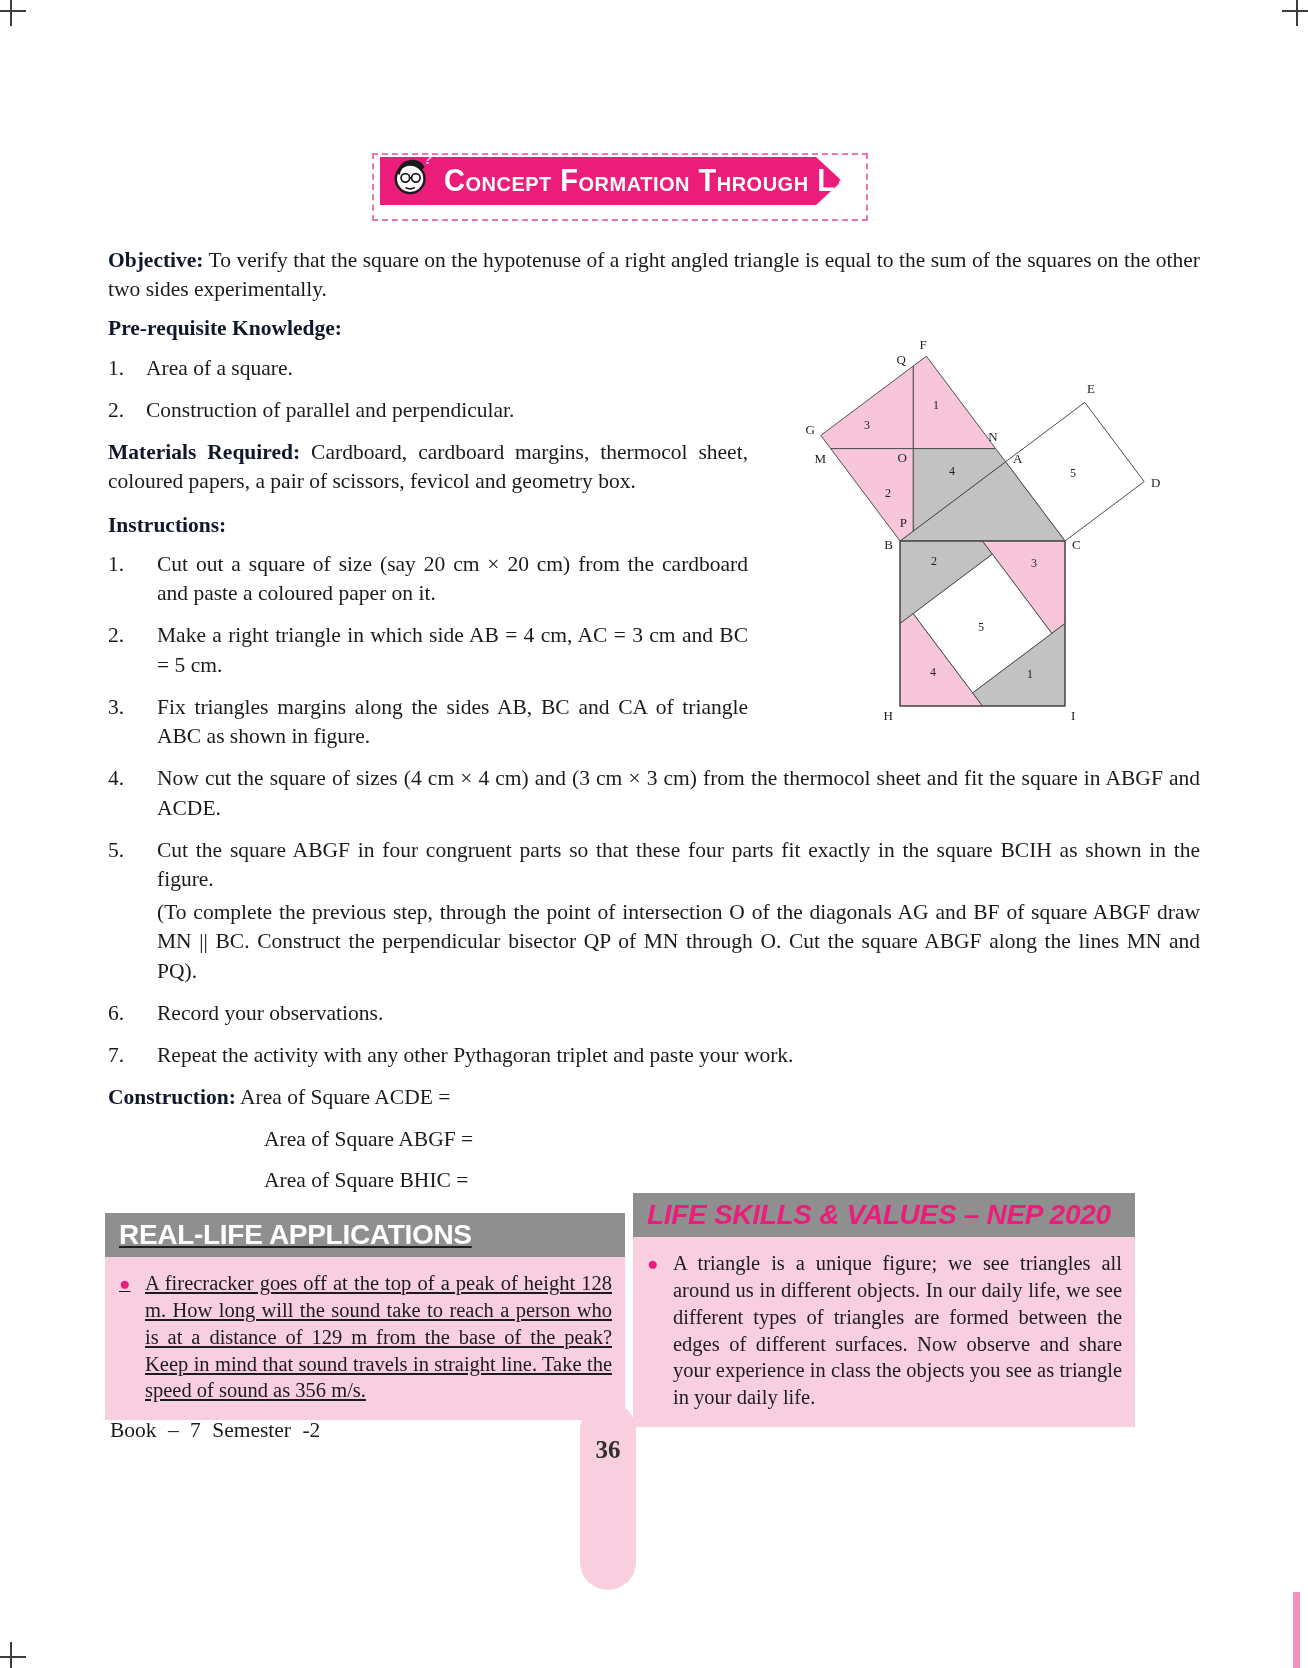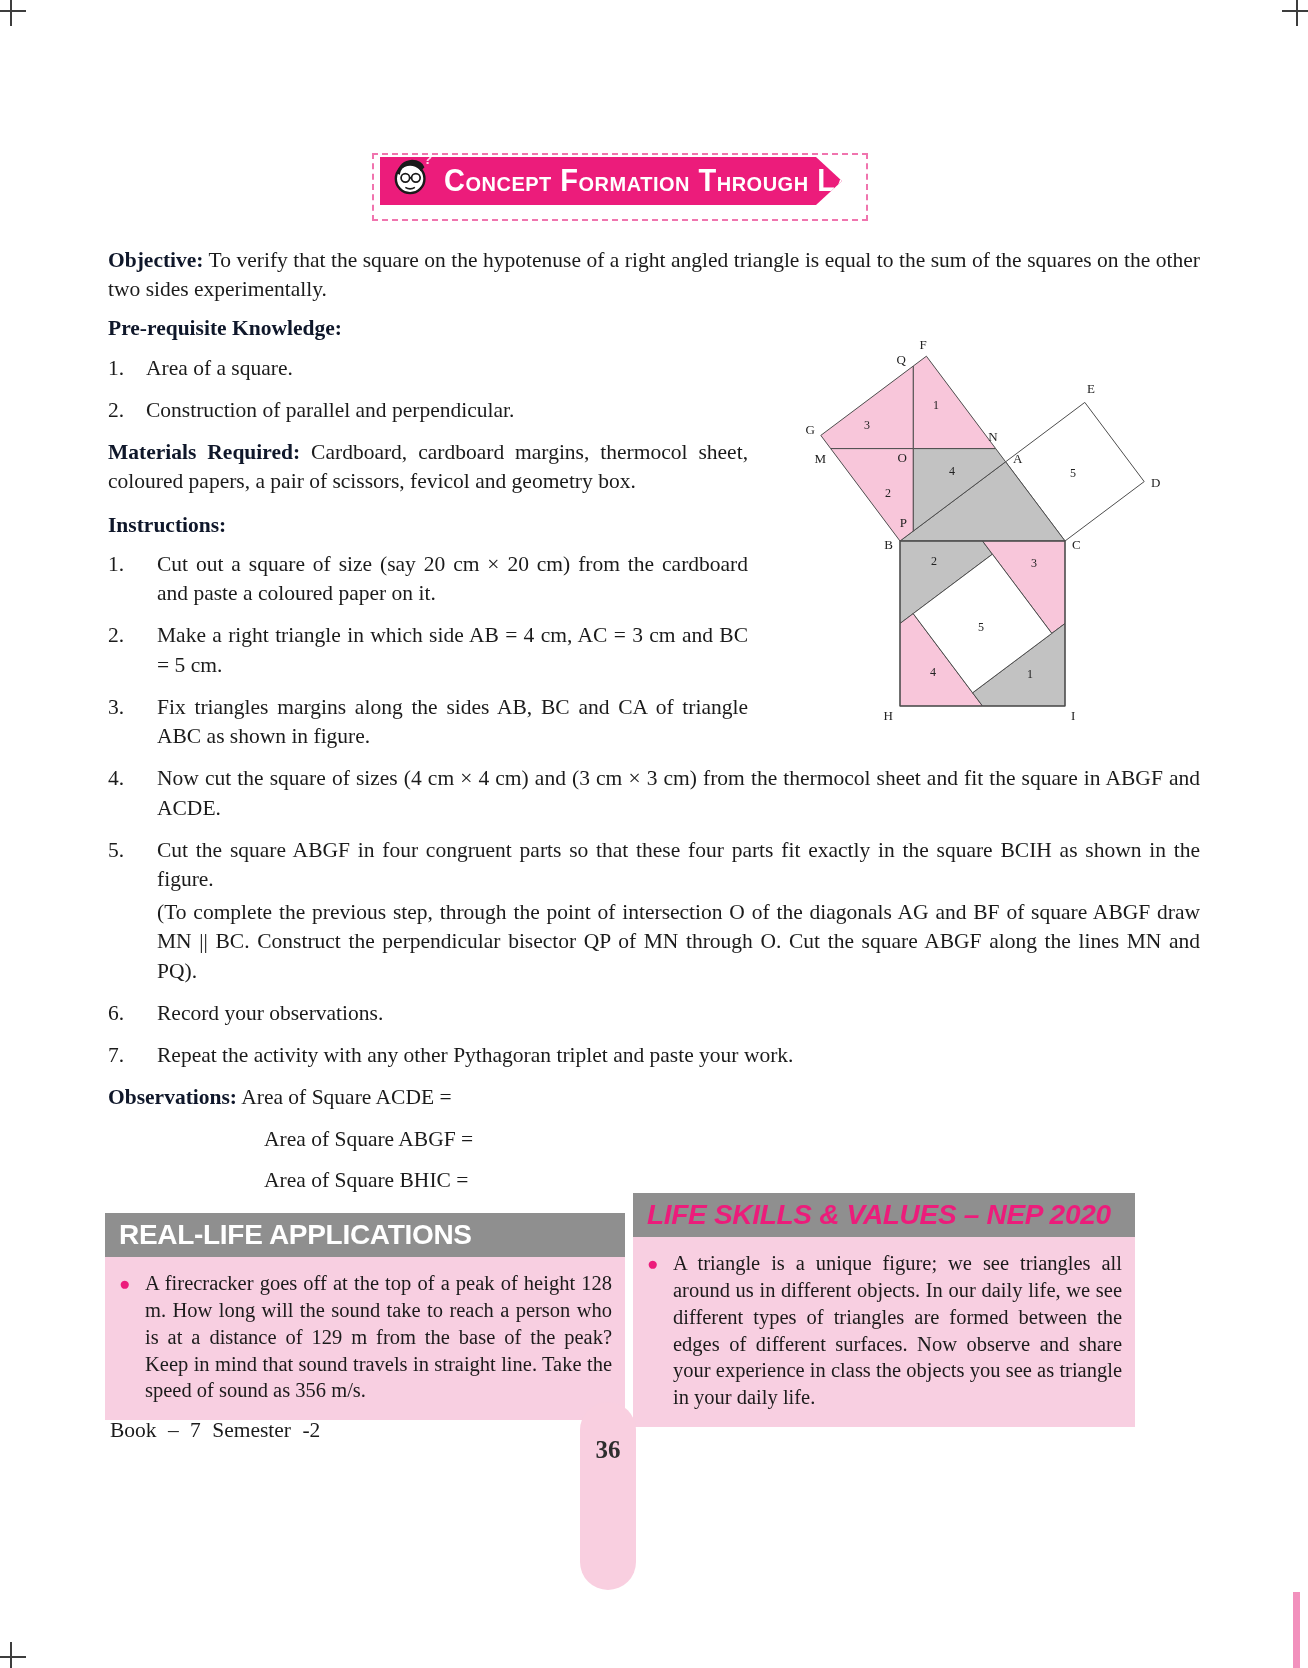--- a/index.html
+++ b/index.html
@@ -36,21 +36,21 @@
   .fig-float svg{display:block;margin-left:auto;margin-right:30px;}
   .fig text{font-family:"Liberation Serif", serif;fill:#222222;}
   .li{display:flex;margin:0 0 13px 0;}
   .li .num{flex:0 0 49px;}
   .li-sm .num{flex:0 0 38px;}
   .li .txt{flex:1;text-align:justify;}
   .note{margin:2px 0 13px 49px;text-align:justify;}
   .obs-line{margin:12px 0 0 156px;}
   
   .box{position:absolute;font-size:20.5px;line-height:1.31;}
-  .box-left{left:105px;top:1213px;width:520px;}
+  .box-left{left:105px;top:1213px;width:520px;text-decoration:underline;}
   .box-right{left:633px;top:1193px;width:502px;}
   .box-head{
     background:#8f8f8f;height:44px;display:flex;align-items:center;padding-left:14px;
     font-family:"Liberation Sans", sans-serif;font-weight:bold;font-size:28px;letter-spacing:-.3px;
   }
   .box-head .t-white{color:#ffffff;}
   .box-head .t-pink{color:#ec1c7b;font-style:italic;}
   .box-body{background:#f8cfe1;padding:13px 13px 16px 14px;display:flex;}
   .bullet{flex:0 0 26px;color:#ec1c7b;font-size:19px;line-height:1.45;}
   .box-body .btxt{flex:1;text-align:justify;}
@@ -191,21 +191,21 @@
   <div class="li">
     <span class="num">6.</span>
     <span class="txt">Record your observations.</span>
   </div>
   <div class="li">
     <span class="num">7.</span>
     <span class="txt">Repeat the activity with any other Pythagoran triplet and paste your work.</span>
   </div>
 
   <p class="para" style="margin-top:6px;">
-    <span class="pink">Observations:</span>
+    <span class="pink">Construction:</span>
     <span>Area of Square ACDE =</span>
   </p>
   <p class="para obs-line">Area of Square ABGF =</p>
   <p class="para obs-line">Area of Square BHIC =</p>
 
 </div>
 
 <div class="box box-left">
   <div class="box-head">
     <span class="t-white">REAL-LIFE APPLICATIONS</span>

